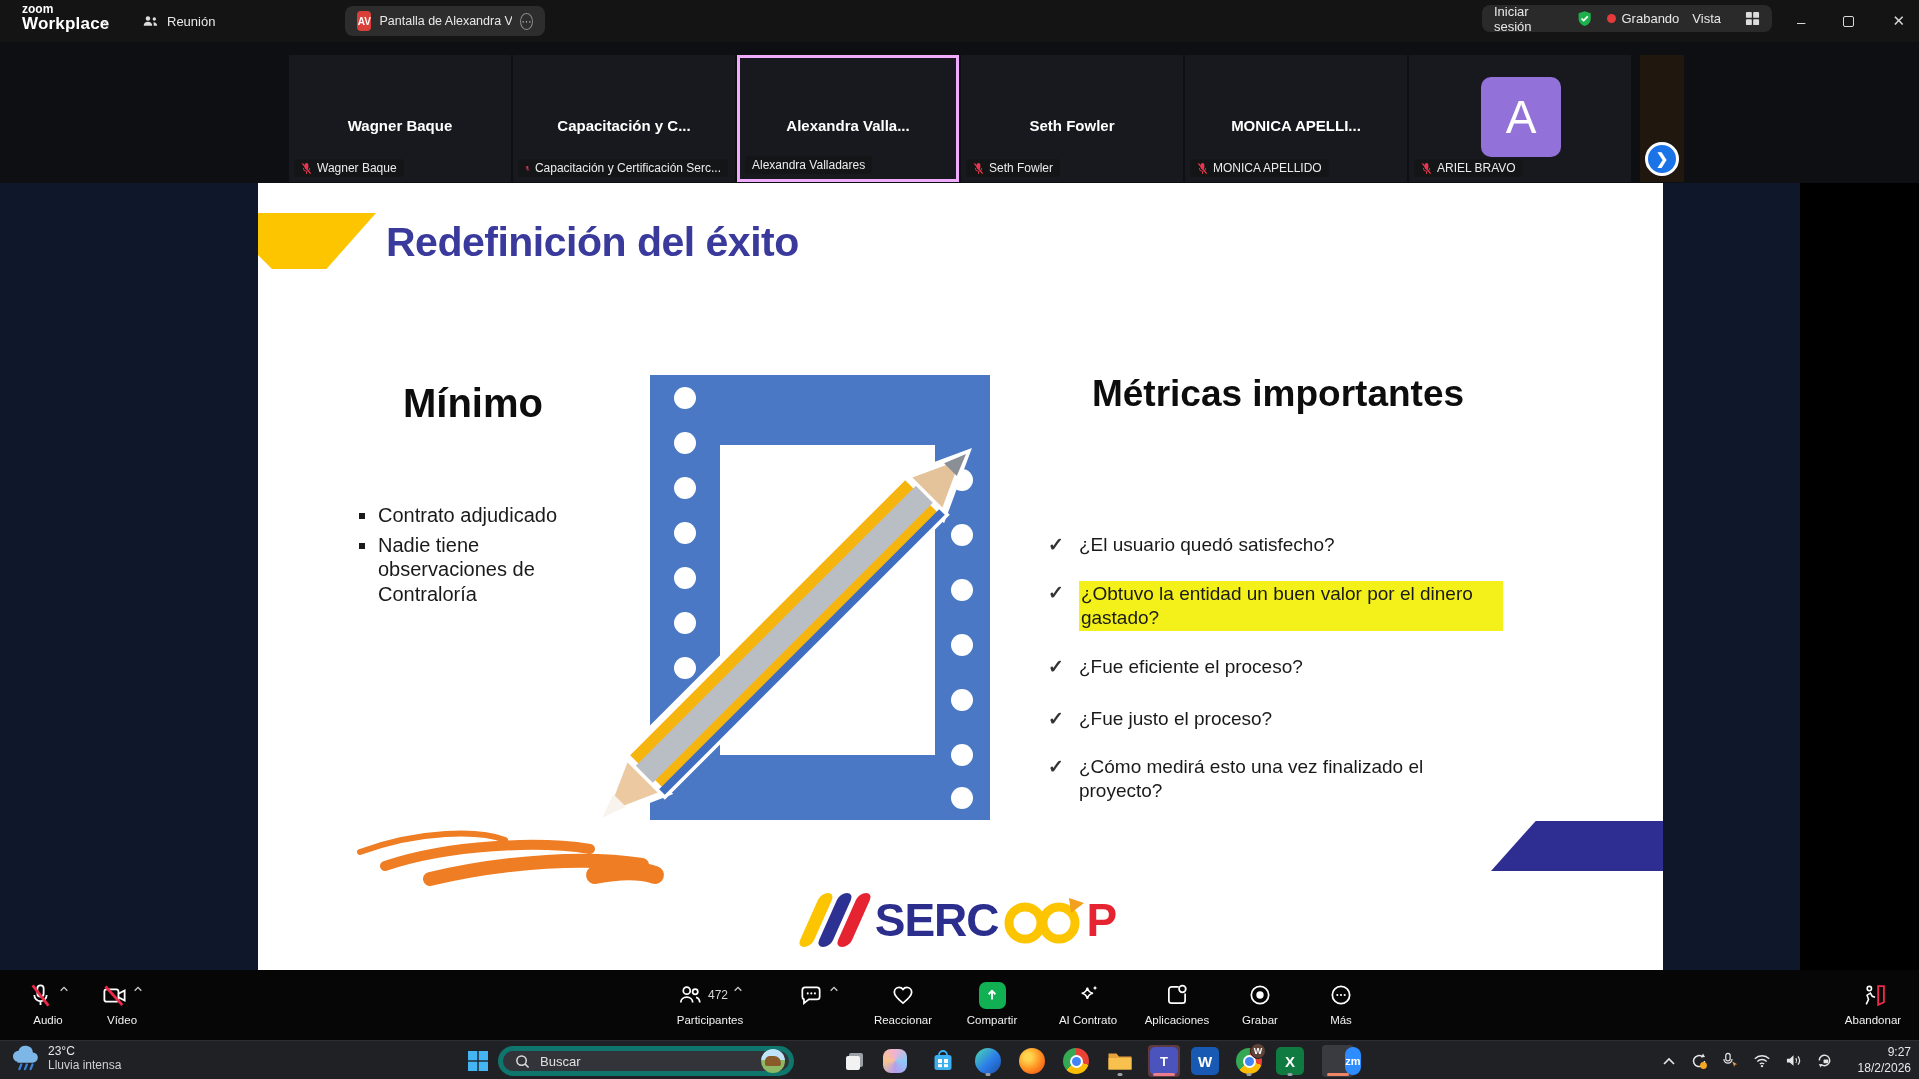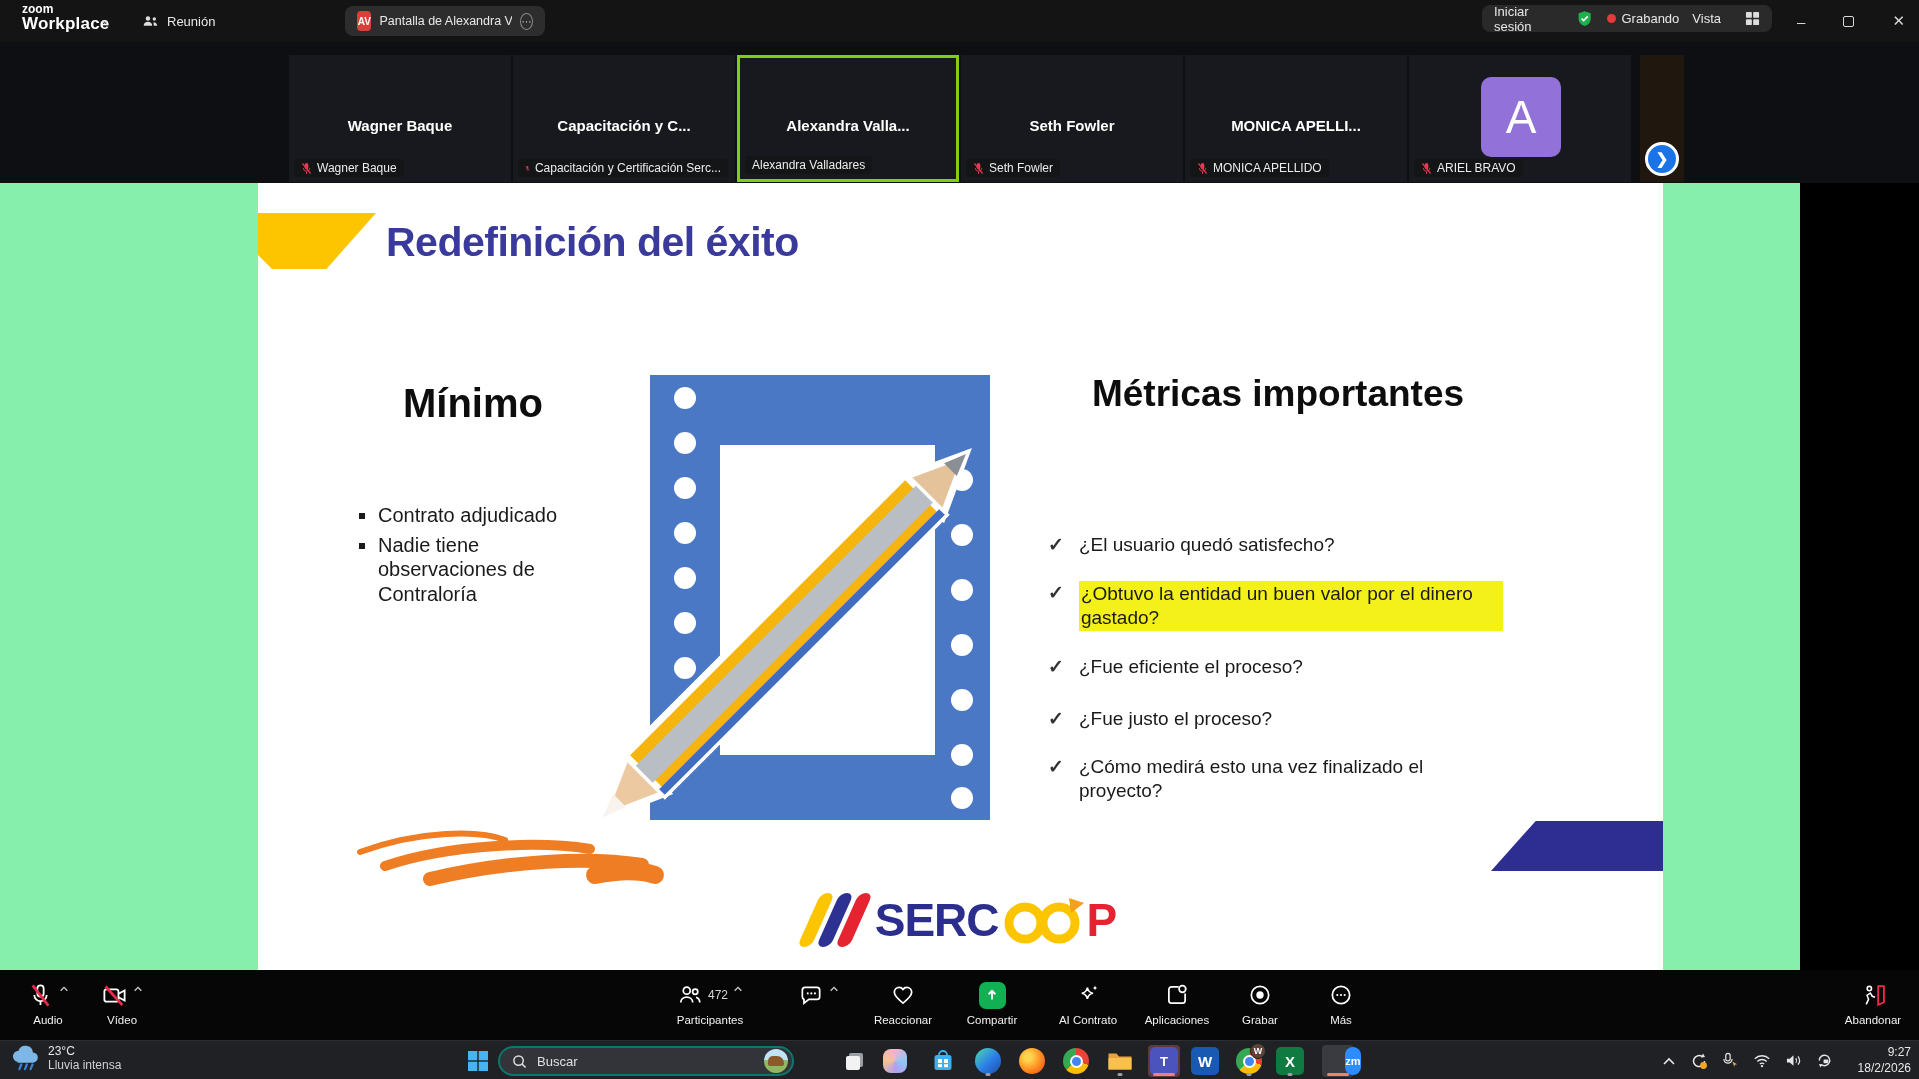--- a/index.html
+++ b/index.html
@@ -27,35 +27,35 @@
   .rec-dot { width:9px; height:9px; border-radius:50%; background:#e43a3a; display:inline-block; }
   .rec-wrap { display:flex; align-items:center; gap:6px; }
   .vista-wrap { display:flex; align-items:center; gap:24px; }
   .winbtns { position:absolute; right:14px; top:0; height:42px; display:flex; align-items:center; gap:38px;
     color:#d8d8d8; font-size:15px; }
   .box-ico { width:11px; height:11px; border:1.4px solid #d8d8d8; border-radius:2px; display:inline-block; }
 
   
   .strip { position:absolute; left:0; top:42px; width:1919px; height:141px; background:#0d0f12; }
   .tile { position:absolute; top:13px; width:222px; height:127px; background:#17191e; overflow:hidden; }
-  .tile.active { border:3px solid #84cc16; }
+  .tile.active { border:3px solid #f0abfc; }
   .tile-name { position:absolute; left:0; right:0; top:62px; text-align:center; color:#fff;
     font-size:15px; font-weight:bold; }
   .tile-label { position:absolute; left:5px; bottom:5px; background:rgba(20,20,20,.8); border-radius:4px;
     padding:2px 7px; color:#ececec; font-size:12px; display:flex; align-items:center; gap:5px; max-width:210px;
     white-space:nowrap; }
   .avatar { position:absolute; left:72px; top:22px; width:80px; height:80px; border-radius:10px;
     background:#9272d8; color:#fff; font-size:46px; display:flex; align-items:center; justify-content:center; }
   .more-strip { position:absolute; left:1640px; top:13px; width:44px; height:127px; background:#20170f; }
   .next-btn { position:absolute; left:1645px; top:100px; width:34px; height:34px; border-radius:50%;
     background:#1a74e8; border:3px solid #fff; color:#fff; font-size:15px; font-weight:bold;
     display:flex; align-items:center; justify-content:center; }
 
   
-  .stage { position:absolute; left:0; top:183px; width:1800px; height:787px; background:#86efac; }
+  .stage { position:absolute; left:0; top:183px; width:1800px; height:787px; background:#0f172a; }
   .slide { position:absolute; left:258px; top:0; width:1405px; height:787px; background:#fff; color:#111; }
   .yellow-flag { position:absolute; left:0; top:30px; width:118px; height:56px; background:#fdc500;
     clip-path:polygon(0 0,100% 0,58% 100%,14px 100%,0 calc(100% - 14px)); }
   .slide-title { position:absolute; left:128px; top:36px; font-size:41px; font-weight:bold;
     color:#3a3a9d; letter-spacing:-0.5px; }
   .min-head { position:absolute; left:120px; top:198px; width:190px; text-align:center;
     font-size:40px; font-weight:bold; color:#0d0d0d; }
   .min-list { position:absolute; left:82px; top:320px; width:220px; font-size:20px; line-height:24.5px;
     color:#1a1a1a; list-style:square; padding-left:38px; }
   .min-list li { margin-bottom:5px; }
@@ -95,21 +95,21 @@
   .taskbar { position:absolute; left:0; top:1040px; width:1919px; height:39px; background:#1f2125;
     border-top:1px solid #2c2e33; }
   .weather { position:absolute; left:10px; top:3px; display:flex; align-items:center; gap:8px;
     color:#e8e8e8; }
   .weather .t1 { font-size:12px; } .weather .t2 { font-size:12px; color:#d0d0d0; }
   .tb-ico { position:absolute; top:4px; width:32px; height:32px; display:flex; align-items:center;
     justify-content:center; border-radius:4px; }
   .run-dot { position:absolute; bottom:1px; left:50%; transform:translateX(-50%); width:5px; height:3px;
     border-radius:2px; background:#9aa0a6; }
   .search-pill { position:absolute; left:498px; top:5px; width:296px; height:30px; border-radius:15px;
-    background:#323439; border:2px solid #0f766e; display:flex; align-items:center; gap:10px;
+    background:#323439; border:5px solid #0f766e; display:flex; align-items:center; gap:10px;
     padding:0 4px 0 12px; color:#e0e0e0; font-size:13px; }
   .horse { margin-left:auto; width:24px; height:24px; border-radius:50%; overflow:hidden;
     background:linear-gradient(#bfe3f7 45%, #8db864 45%); position:relative; }
   .horse::after { content:""; position:absolute; left:4px; top:7px; width:16px; height:10px;
     background:#8a5a2b; border-radius:5px 7px 2px 2px; }
   .office { color:#fff; font-weight:bold; font-size:15px; width:28px; height:28px; border-radius:5px;
     display:flex; align-items:center; justify-content:center; }
   .teams-hl { background:#5d3b41; }
   .zoom-hl { background:#3a3b40; }
   .underline { position:absolute; bottom:1px; left:50%; transform:translateX(-50%); width:22px; height:3px;

